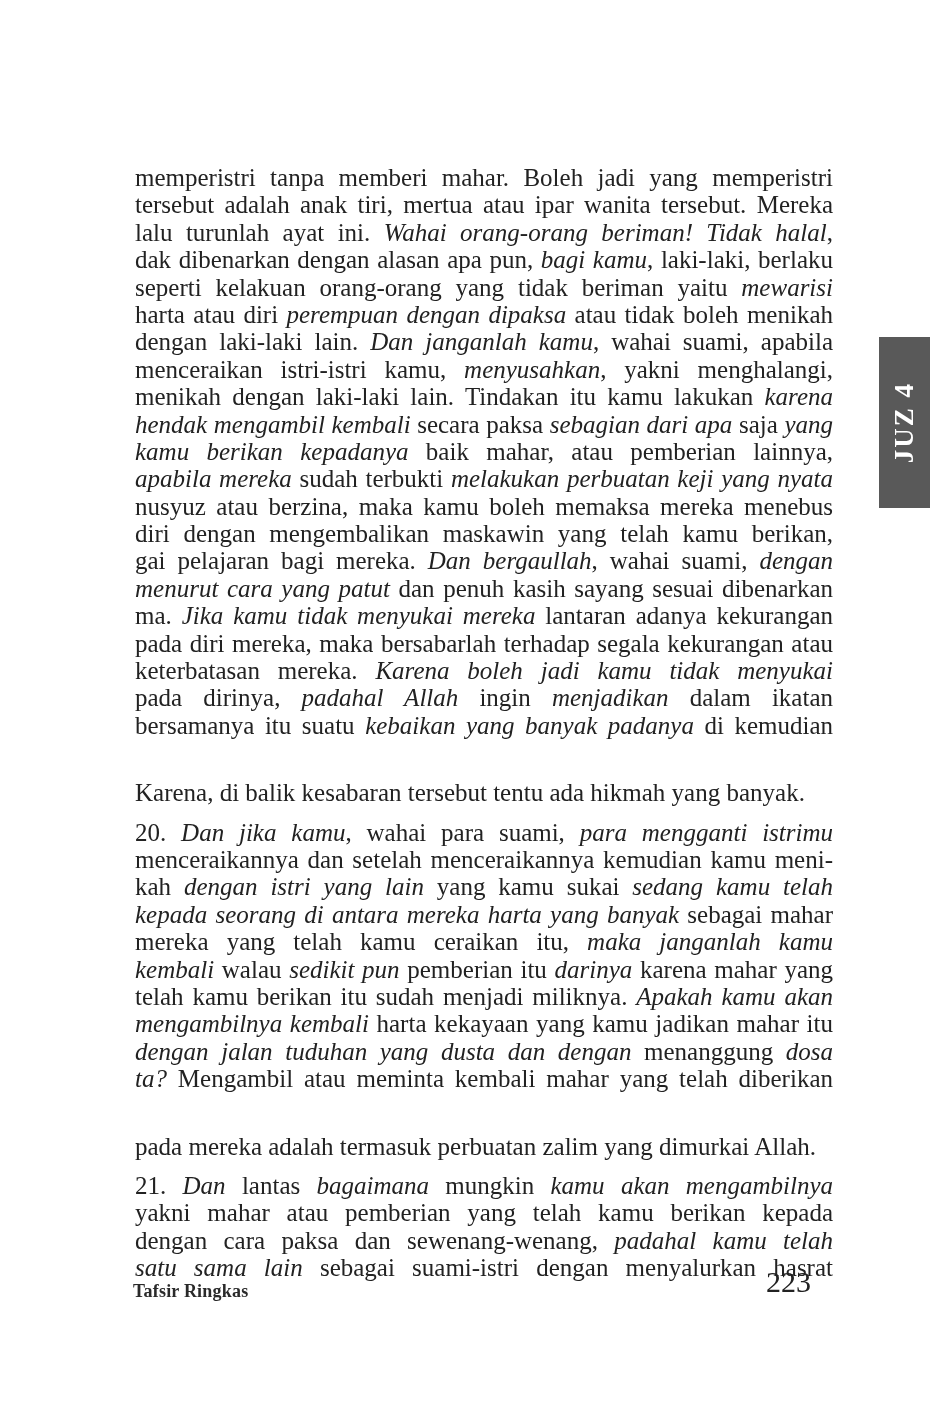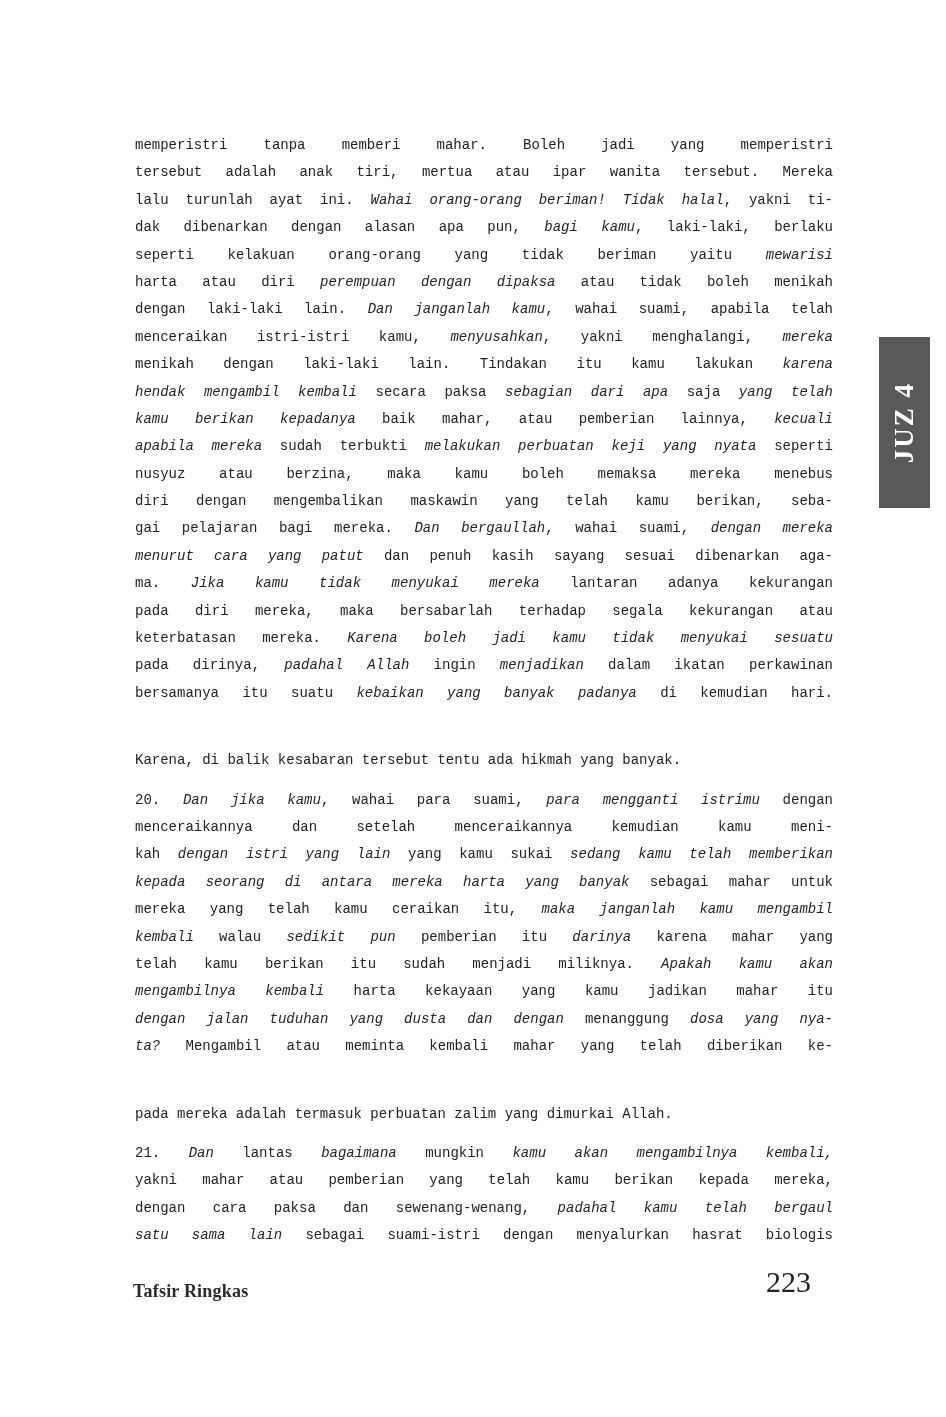--- a/index.html
+++ b/index.html
@@ -11,26 +11,25 @@
     position: relative;
     width: 946px;
     height: 1417px;
     background: #ffffff;
     overflow: hidden;
     font-family: "Liberation Serif", serif;
   }
   .text-block {
     position: absolute;
     left: 135px;
-    top: 132px;
+    top: 164px;
     width: 698px;
     color: #222222;
-    font-size: 14px;
+    font-size: 25px;
     line-height: 27.4px;
-    font-family: Liberation Mono, monospace;
   }
   .para {
     margin: 0 0 12px 0;
   }
   .line {
     text-align: justify;
     text-align-last: justify;
     height: 27.4px;
     overflow: hidden;
     white-space: normal;

